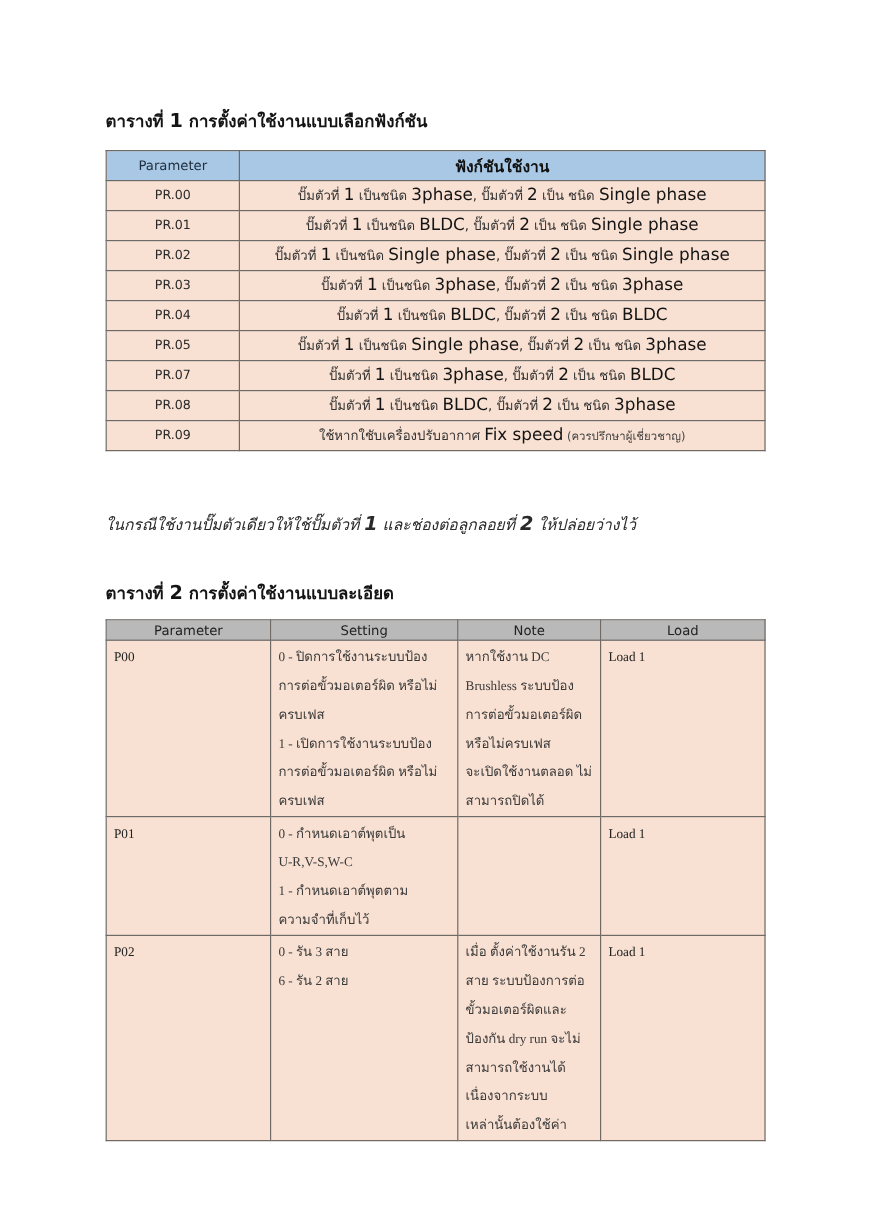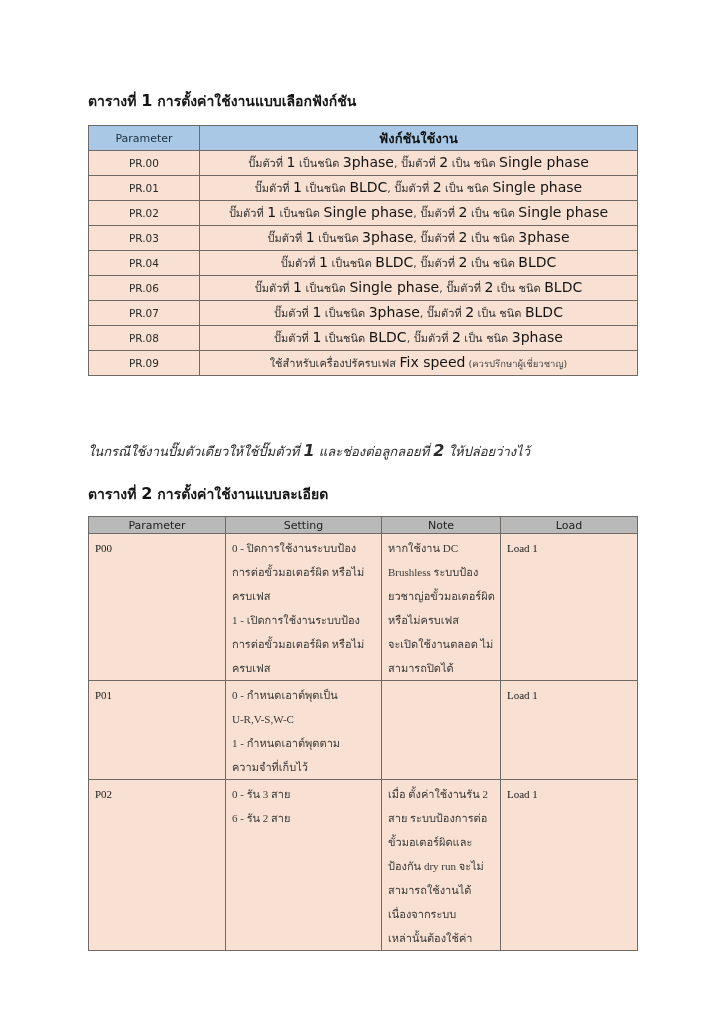--- a/index.html
+++ b/index.html
@@ -4,21 +4,21 @@
 <style>
   html, body { margin: 0; padding: 0; background: #ffffff; }
   body { width: 724px; height: 1024px; position: relative; overflow: hidden;
          font-family: "DejaVu Sans", "Liberation Sans", sans-serif; color: #1e1e1e; }
 
   .heading { position: absolute; left: 88px; font-weight: bold; font-size: 14px; color: #141414; white-space: nowrap; }
   .heading .num { font-size: 16px; }
   #h1 { top: 90px; }
   #h2 { top: 483px; }
 
-  .note-line { position: absolute; left: 88px; top: 441px; font-style: italic; font-size: 13px; color: #2a2a2a; white-space: nowrap; }
+  .note-line { position: absolute; left: 88px; top: 427px; font-style: italic; font-size: 13px; color: #2a2a2a; white-space: nowrap; }
   .note-line .num { font-size: 16px; font-weight: bold; }
 
   table { position: absolute; border-collapse: collapse; table-layout: fixed; }
   td, th { border: 1px solid #6f6a66; padding: 0; }
 
   
   #t1 { left: 88px; top: 125px; width: 549px; }
   #t1 th { background: #a8c8e6; height: 24px; font-weight: normal; font-size: 11px; color: #1f2f3f; }
   #t1 th.fn { font-weight: bold; font-size: 13px; color: #111; margin-top: 43px; }
   #t1 td { background: #f8e0d2; height: 24px; text-align: center; font-size: 11px; white-space: nowrap; }
@@ -72,34 +72,34 @@
       </tr>
       <tr>
         <td class="param">PR.03</td>
         <td class="desc"><span class="">ปั๊มตัวที่ </span><span class="big">1</span><span class=""> เป็นชนิด </span><span class="big">3phase</span><span class="">, ปั๊มตัวที่ </span><span class="big">2</span><span class=""> เป็น ชนิด </span><span class="big">3phase</span></td>
       </tr>
       <tr>
         <td class="param">PR.04</td>
         <td class="desc"><span class="">ปั๊มตัวที่ </span><span class="big">1</span><span class=""> เป็นชนิด </span><span class="big">BLDC</span><span class="">, ปั๊มตัวที่ </span><span class="big">2</span><span class=""> เป็น ชนิด </span><span class="big">BLDC</span></td>
       </tr>
       <tr>
-        <td class="param">PR.06</td>
-        <td class="desc"><span class="">ปั๊มตัวที่ </span><span class="big">1</span><span class=""> เป็นชนิด </span><span class="big">Single phase</span><span class="">, ปั๊มตัวที่ </span><span class="big">2</span><span class=""> เป็น ชนิด </span><span class="big">BLDC</span></td>
+        <td class="param">PR.05</td>
+        <td class="desc"><span class="">ปั๊มตัวที่ </span><span class="big">1</span><span class=""> เป็นชนิด </span><span class="big">Single phase</span><span class="">, ปั๊มตัวที่ </span><span class="big">2</span><span class=""> เป็น ชนิด </span><span class="big">3phase</span></td>
       </tr>
       <tr>
         <td class="param">PR.07</td>
         <td class="desc"><span class="">ปั๊มตัวที่ </span><span class="big">1</span><span class=""> เป็นชนิด </span><span class="big">3phase</span><span class="">, ปั๊มตัวที่ </span><span class="big">2</span><span class=""> เป็น ชนิด </span><span class="big">BLDC</span></td>
       </tr>
       <tr>
         <td class="param">PR.08</td>
         <td class="desc"><span class="">ปั๊มตัวที่ </span><span class="big">1</span><span class=""> เป็นชนิด </span><span class="big">BLDC</span><span class="">, ปั๊มตัวที่ </span><span class="big">2</span><span class=""> เป็น ชนิด </span><span class="big">3phase</span></td>
       </tr>
       <tr>
         <td class="param">PR.09</td>
-        <td class="desc"><span class="">ใช้สำหรับเครื่องปรัครบเฟส </span><span class="big">Fix speed</span><span class="sm"> (ควรปรึกษาผู้เชี่ยวชาญ)</span></td>
+        <td class="desc"><span class="">ใช้หากใชับเครื่องปรับอากาศ </span><span class="big">Fix speed</span><span class="sm"> (ควรปรึกษาผู้เชี่ยวชาญ)</span></td>
       </tr>
     </tbody>
 </table>
 
 <div class="note-line">
   <span>ในกรณีใช้งานปั๊มตัวเดียวให้ใช้ปั๊มตัวที่ </span><span class="num">1</span><span> และช่องต่อลูกลอยที่ </span><span class="num">2</span><span> ให้ปล่อยว่างไว้</span>
 </div>
 
 <div class="heading" id="h2">
   <span>ตารางที่</span>
@@ -129,21 +129,21 @@
           <span class="line">0 - ปิดการใช้งานระบบป้อง</span>
           <span class="line">การต่อขั้วมอเตอร์ผิด หรือไม่</span>
           <span class="line">ครบเฟส</span>
           <span class="line">1 - เปิดการใช้งานระบบป้อง</span>
           <span class="line">การต่อขั้วมอเตอร์ผิด หรือไม่</span>
           <span class="line">ครบเฟส</span>
         </td>
         <td>
           <span class="line">หากใช้งาน DC</span>
           <span class="line">Brushless ระบบป้อง</span>
-          <span class="line">ยวชาญ่อขั้วมอเตอร์ผิด</span>
+          <span class="line">การต่อขั้วมอเตอร์ผิด</span>
           <span class="line">หรือไม่ครบเฟส</span>
           <span class="line">จะเปิดใช้งานตลอด ไม่</span>
           <span class="line">สามารถปิดได้</span>
         </td>
         <td class="p">Load 1</td>
       </tr>
       <tr class="r1">
         <td class="p">P01</td>
         <td>
           <span class="line">0 - กำหนดเอาต์พุตเป็น</span>

